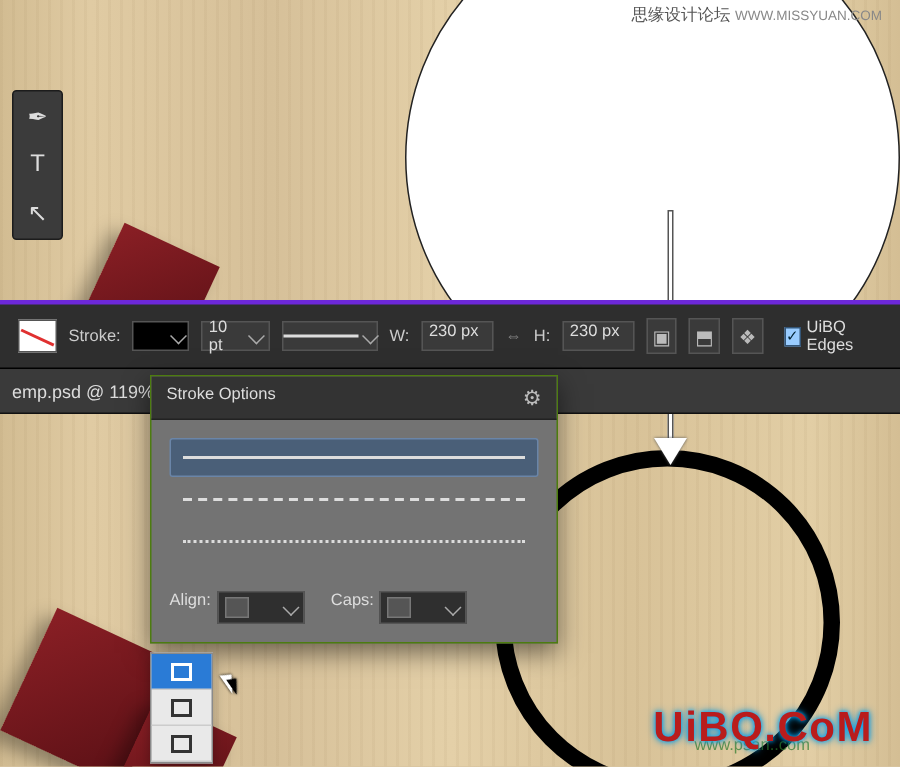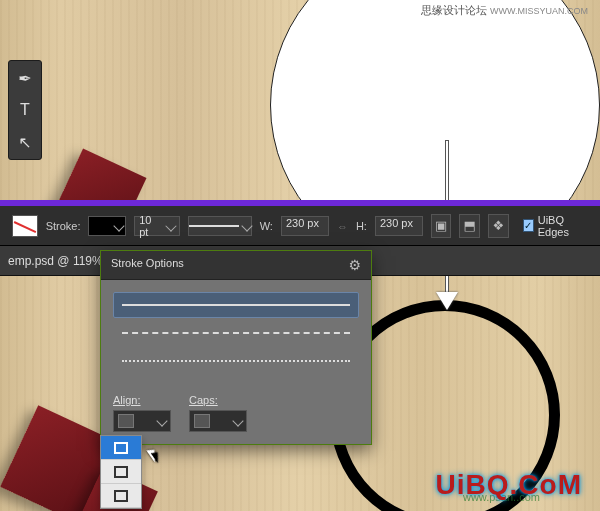--- a/index.html
+++ b/index.html
@@ -14,21 +14,21 @@
   .cube.c3 { left:88px; top:476px; width:60px; height:60px; }
 
   .big-white-circle { position:absolute; right:0; top:-60px; width:330px; height:330px; background:#fff; border-radius:50%; border:1px solid #222; }
   .ring { position:absolute; left:330px; top:300px; width:230px; height:230px; border:11px solid #000; border-radius:50%; }
   .arrow-line { position:absolute; left:445px; top:140px; width:4px; height:155px; background:#fff; border:1px solid #555; }
   .arrow-head { position:absolute; left:436px; top:292px; width:0; height:0; border-left:11px solid transparent; border-right:11px solid transparent; border-top:18px solid #fff; filter:drop-shadow(0 0 1px #555); }
 
   .toolbox { position:absolute; left:8px; top:60px; width:34px; background:#3b3b3b; border:1px solid #1c1c1c; padding:4px 2px; border-radius:3px; display:flex; flex-direction:column; gap:6px; align-items:center; }
   .toolbox .tool { width:26px; height:26px; display:flex; align-items:center; justify-content:center; color:#ddd; font-size:16px; border-radius:2px; }
 
-  .options-bar { position:absolute; left:0; top:200px; right:0; height:46px; background:#2e2e2e; border-top:6px solid #6d28d9; border-bottom:1px solid #000; display:flex; align-items:center; padding:0 12px; gap:8px; font-size:11px; color:#ddd; }
+  .options-bar { position:absolute; left:0; top:200px; right:0; height:46px; background:#2e2e2e; border-top:3px solid #6d28d9; border-bottom:1px solid #000; display:flex; align-items:center; padding:0 12px; gap:8px; font-size:11px; color:#ddd; }
   .swatch { width:30px; height:22px; background:#fff; position:relative; border:1px solid #555; }
   .swatch::after { content:""; position:absolute; left:0; right:0; top:50%; height:2px; background:#e03030; transform:rotate(25deg);}
   .label { color:#ccc; }
   .color-chip { width:44px; height:20px; background:#000; border:1px solid #555; display:flex; align-items:center; justify-content:flex-end; padding-right:2px; }
   .dd { width:8px;height:8px;border-right:1px solid #aaa;border-bottom:1px solid #aaa; transform:rotate(45deg); margin-left:4px;}
   .num-field { width:52px; height:20px; background:#3a3a3a; border:1px solid #555; color:#ddd; padding:0 4px; display:flex; align-items:center; justify-content:flex-start;}
   .stroke-preview { width:70px; height:20px; background:#3a3a3a; border:1px solid #555; display:flex; align-items:center; justify-content:center;}
   .stroke-preview .line { width:50px; height:2px; background:#ddd;}
   .dim-label { color:#ccc; }
   .dim-val { width:55px; height:20px; background:#3a3a3a; border:1px solid #555; color:#ddd; display:flex; padding:0 4px; }
@@ -40,21 +40,21 @@
   .popout { position:absolute; left:100px; top:250px; width:272px; background:#737373; border:1px solid #4d7c0f; box-shadow:0 6px 16px rgba(0,0,0,.5); color:#ddd; font-size:11px; }
   .pop-head { display:flex; justify-content:space-between; padding:6px 10px; background:#333; border-bottom:1px solid #222;}
   .gear { color:#bbb; font-size:14px;}
   .pop-body { padding:10px 12px; }
   .style-row { height:26px; margin:2px 0; border:1px solid transparent; display:flex; align-items:center; padding:0 8px; border-radius:2px;}
   .style-row.sel { background:#4a5f78; border-color:#6a85a8;}
   .style-solid { width:100%; height:2px; background:#ddd;}
   .style-dash { width:100%; height:0; border-top:2px dashed #ddd;}
   .style-dot { width:100%; height:0; border-top:2px dotted #ddd;}
   .pop-ctrls { display:flex; gap:18px; padding:8px 12px 12px; }
-  .ctrl { display:flex; flex-direction:column; gap:4px;text-decoration:underline;}
+  .ctrl { display:flex; flex-direction:row; gap:4px;}
   .ctrl .sel-box { width:58px; height:22px; background:#2f2f2f; border:1px solid #555; display:flex; align-items:center; justify-content:space-between; padding:0 4px;}
   .mini-ic { width:16px;height:14px; background:#555; border:1px solid #777;}
   .more-row { padding:0 12px 12px; display:flex; align-items:center; gap:10px;}
   .align-flyout { position:absolute; left:100px; top:435px; width:42px; background:#e9e9e9; border:1px solid #8a8a8a; box-shadow:0 4px 8px rgba(0,0,0,.3);}
   .fly-item { height:24px; display:flex; align-items:center; justify-content:center; border-bottom:1px solid #ccc; position:relative;}
   .fly-item.sel { background:#2a7bd6; color:#fff;}
   .fly-box { width:14px;height:12px; border:2px solid #333;}
   .fly-item.sel .fly-box { border-color:#fff;}
   .cursor { position:absolute; left:150px; top:447px; width:0;height:0; border-left:7px solid #fff; border-top:4px solid transparent; border-bottom:11px solid transparent; transform:rotate(-35deg); filter:drop-shadow(0 0 1px #000);}
   .cursor::after{content:"";position:absolute;left:-5px;top:1px;width:0;height:0;border-left:6px solid #000;border-top:3px solid transparent;border-bottom:9px solid transparent;}

